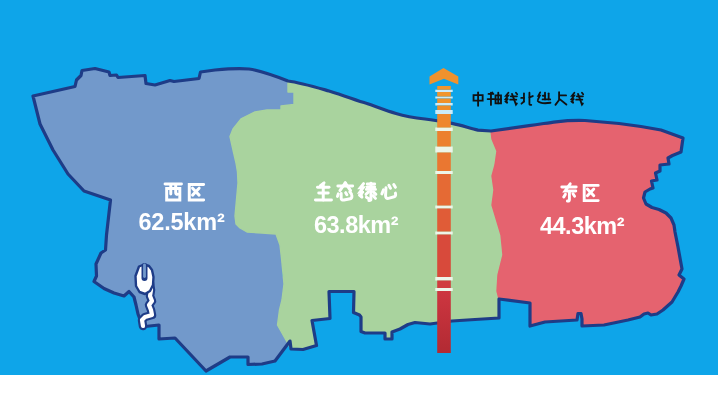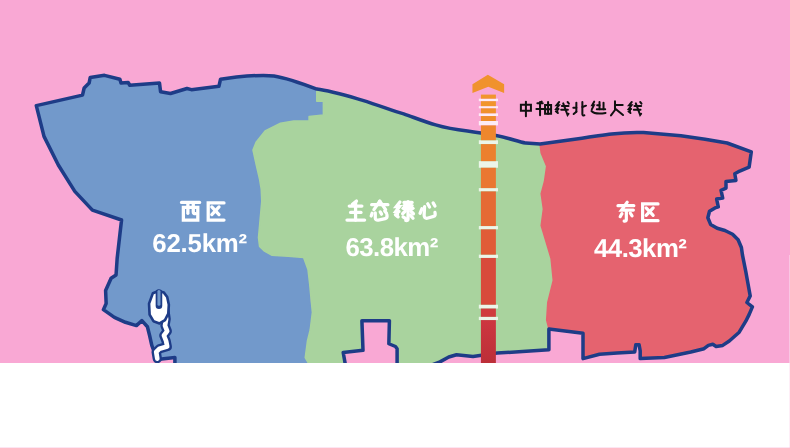--- a/index.html
+++ b/index.html
@@ -1,16 +1,16 @@
 <!DOCTYPE html>
 <html><head>
 <meta charset="utf-8">
 <style>
 html,body{margin:0;padding:0;background:#ffffff;}
-#stage{position:relative;width:718px;height:330px;background:#f9a8d4;overflow:hidden;}
+#stage{position:relative;width:718px;height:375px;background:#0ea5e9;overflow:hidden;}
 svg{display:block;}
 </style>
 </head>
 <body>
 <div id="stage">
 <svg width="718" height="407" viewBox="0 0 718 407" font-family="Liberation Sans, sans-serif">
 <defs>
 <linearGradient id="barGrad" x1="0" y1="291" x2="0" y2="353" gradientUnits="userSpaceOnUse">
 <stop offset="0" stop-color="#cd3640"></stop>
 <stop offset="1" stop-color="#b22a33"></stop>

